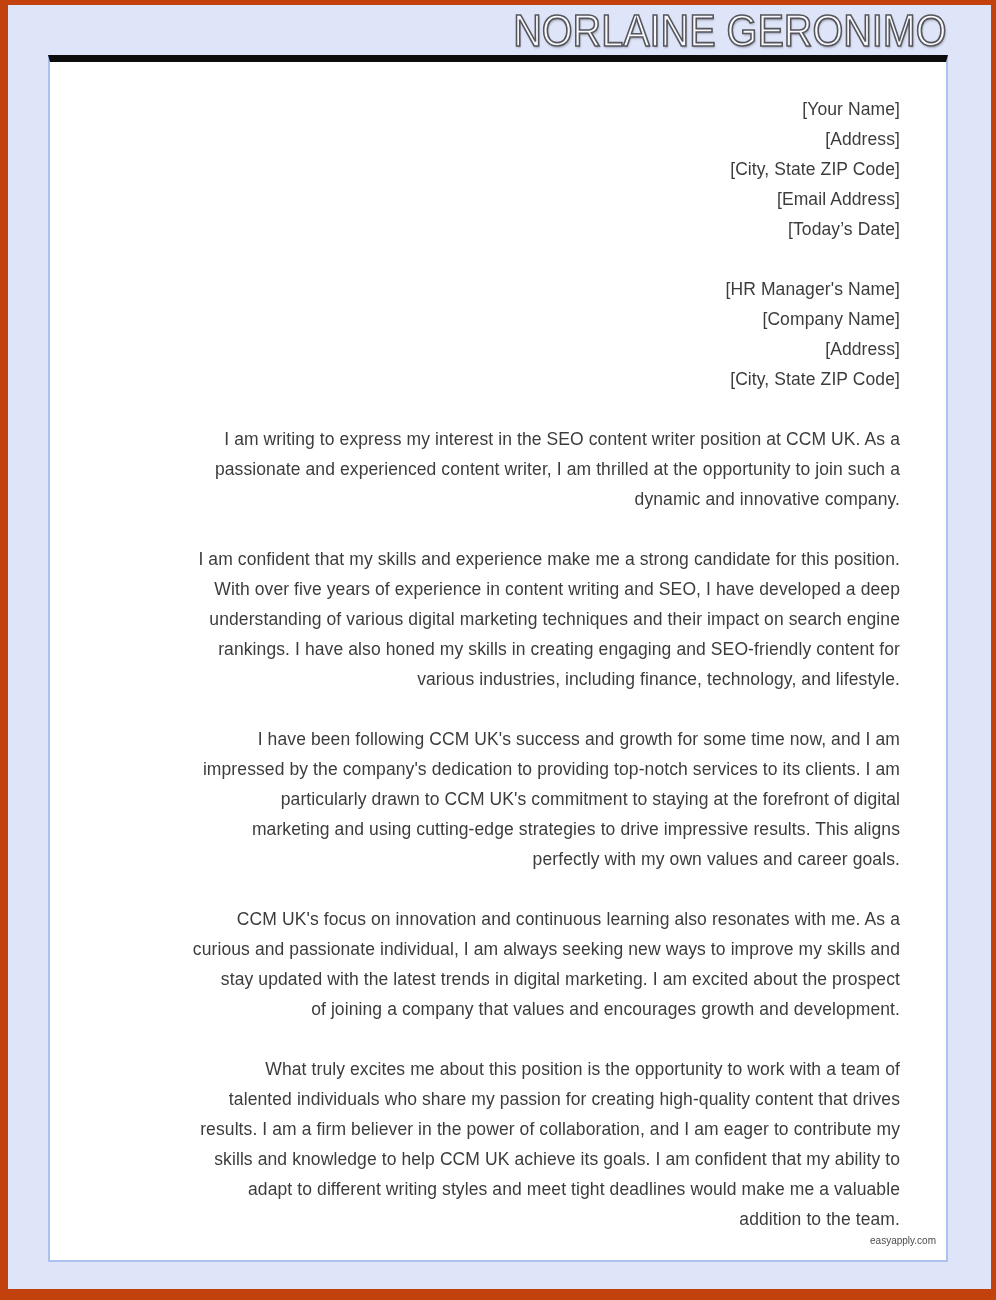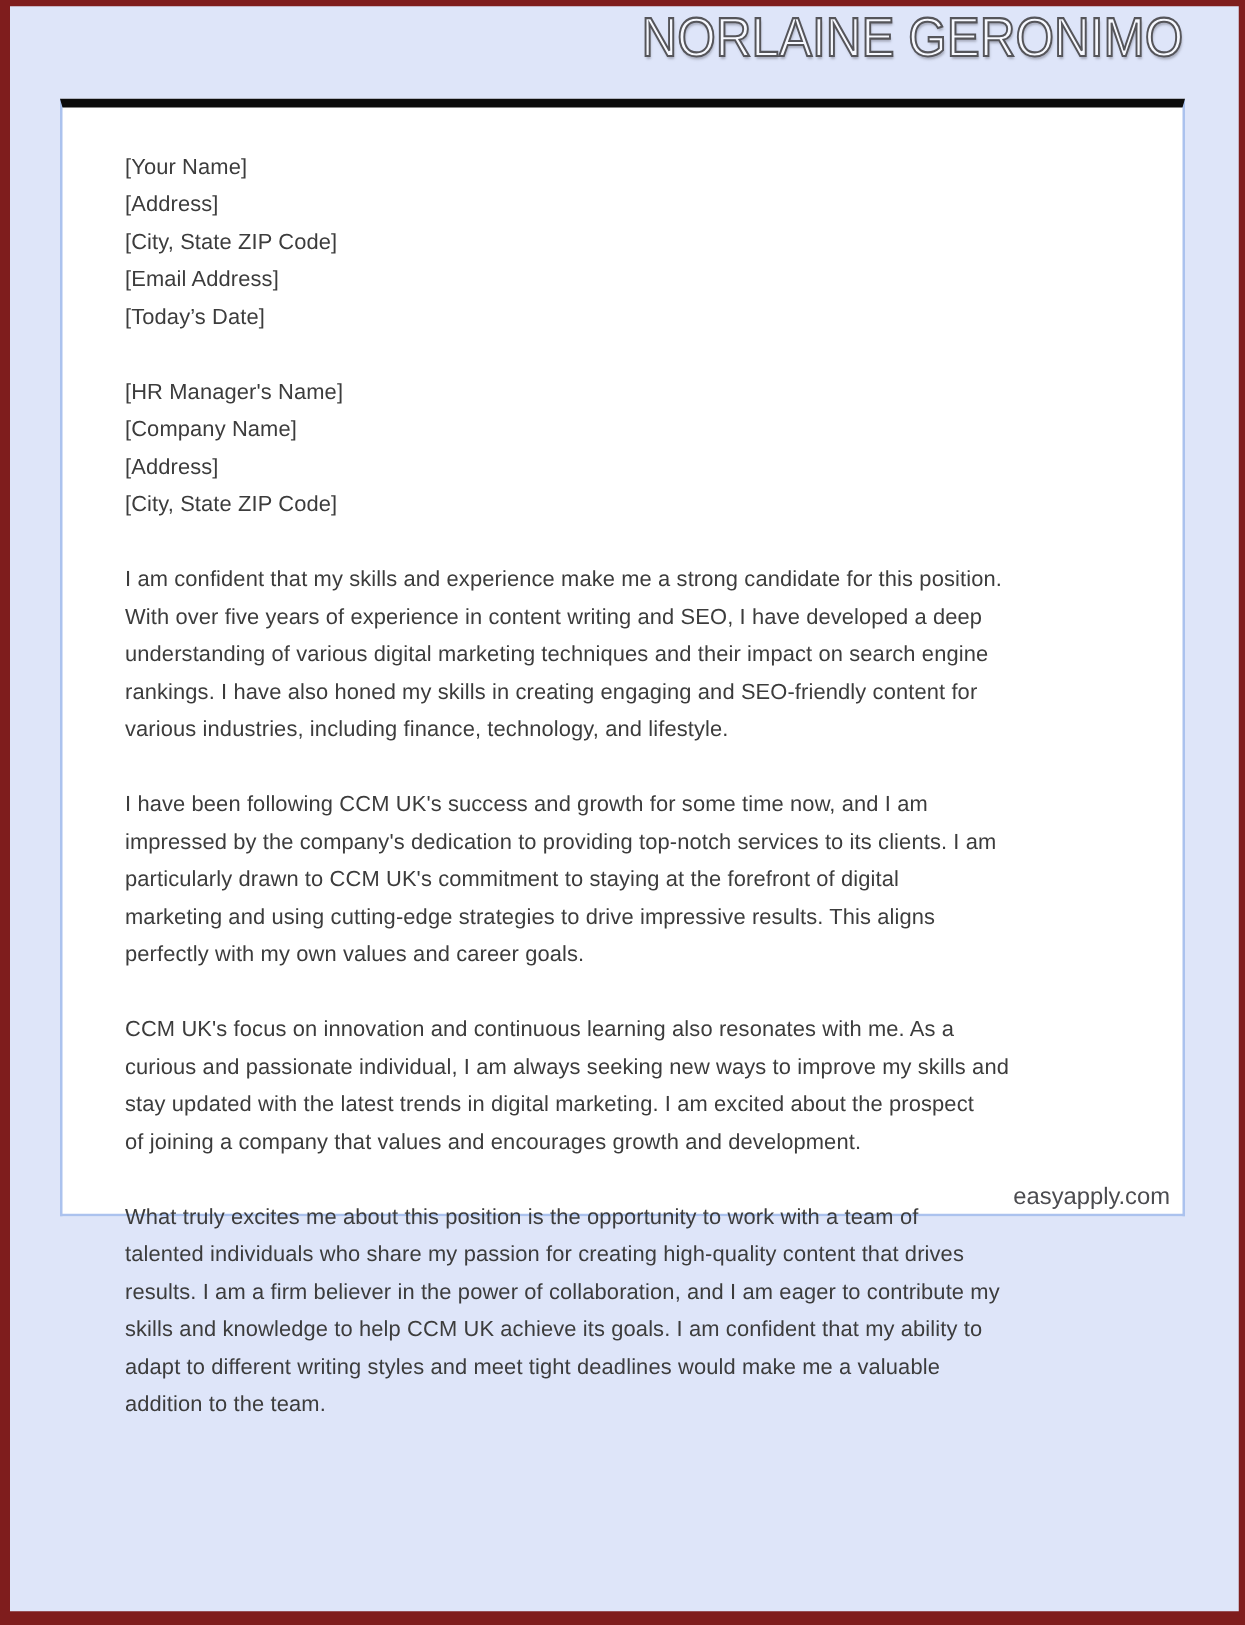--- a/index.html
+++ b/index.html
@@ -2,23 +2,24 @@
 <html><head>
 <meta charset="utf-8">
 <style>
   html, body { margin: 0; padding: 0; background: #222; }
   * { box-sizing: border-box; }
 
   .canvas {
     position: relative;
     width: 996px;
     height: 1300px;
-    background: #7f1d1d;
+    background: #c2410c;
     overflow: hidden;
     font-family: "Liberation Sans", sans-serif;
+    text-align: right;
   }
 
   
   .bg {
     position: absolute;
     top: 5px; left: 8px; right: 5px; bottom: 11px;
     background: #dee5f9;
   }
 
   
@@ -38,47 +39,46 @@
     transform-origin: right center;
     white-space: nowrap;
   }
 
   
   .page {
     position: absolute;
     left: 48px;
     top: 55px;
     width: 900px;
-    height: 894px;
+    height: 1207px;
     background: #ffffff;
     border-top: 7px solid #0c0c0c;
     border-left: 2px solid #abc2ee;
     border-right: 2px solid #abc2ee;
     border-bottom: 2px solid #abc2ee;
-    margin-top: 24px;
   }
 
   .letter {
     padding: 32px 46px 0 50px;
     font-size: 17.5px;
     line-height: 30px;
     color: #3c3c3c;
     letter-spacing: 0.1px;
   }
   .letter p {
     margin: 30px 0 0 0;
     white-space: pre-line;
   }
   .letter p:first-child { margin-top: 0; }
 
   .watermark {
     position: absolute;
     right: 10px;
-    bottom: 2px;
-    font-size: 19px;
+    bottom: 14px;
+    font-size: 10px;
     color: #4b4b4f;
     z-index: 3;
     white-space: nowrap;
   }
 </style>
 </head>
 <body>
 
 <div class="canvas">
   <div class="bg"></div>
@@ -92,20 +92,23 @@
 [City, State ZIP Code]
 [Email Address]
 [Today’s Date]</p>
 
       <p>[HR Manager's Name]
 [Company Name]
 [Address]
 [City, State ZIP Code]</p>
 
 
+      <p>I am writing to express my interest in the SEO content writer position at CCM UK. As a
+passionate and experienced content writer, I am thrilled at the opportunity to join such a
+dynamic and innovative company.</p>
 
       <p>I am confident that my skills and experience make me a strong candidate for this position.
 With over five years of experience in content writing and SEO, I have developed a deep
 understanding of various digital marketing techniques and their impact on search engine
 rankings. I have also honed my skills in creating engaging and SEO-friendly content for
 various industries, including finance, technology, and lifestyle.</p>
 
       <p>I have been following CCM UK's success and growth for some time now, and I am
 impressed by the company's dedication to providing top-notch services to its clients. I am
 particularly drawn to CCM UK's commitment to staying at the forefront of digital

